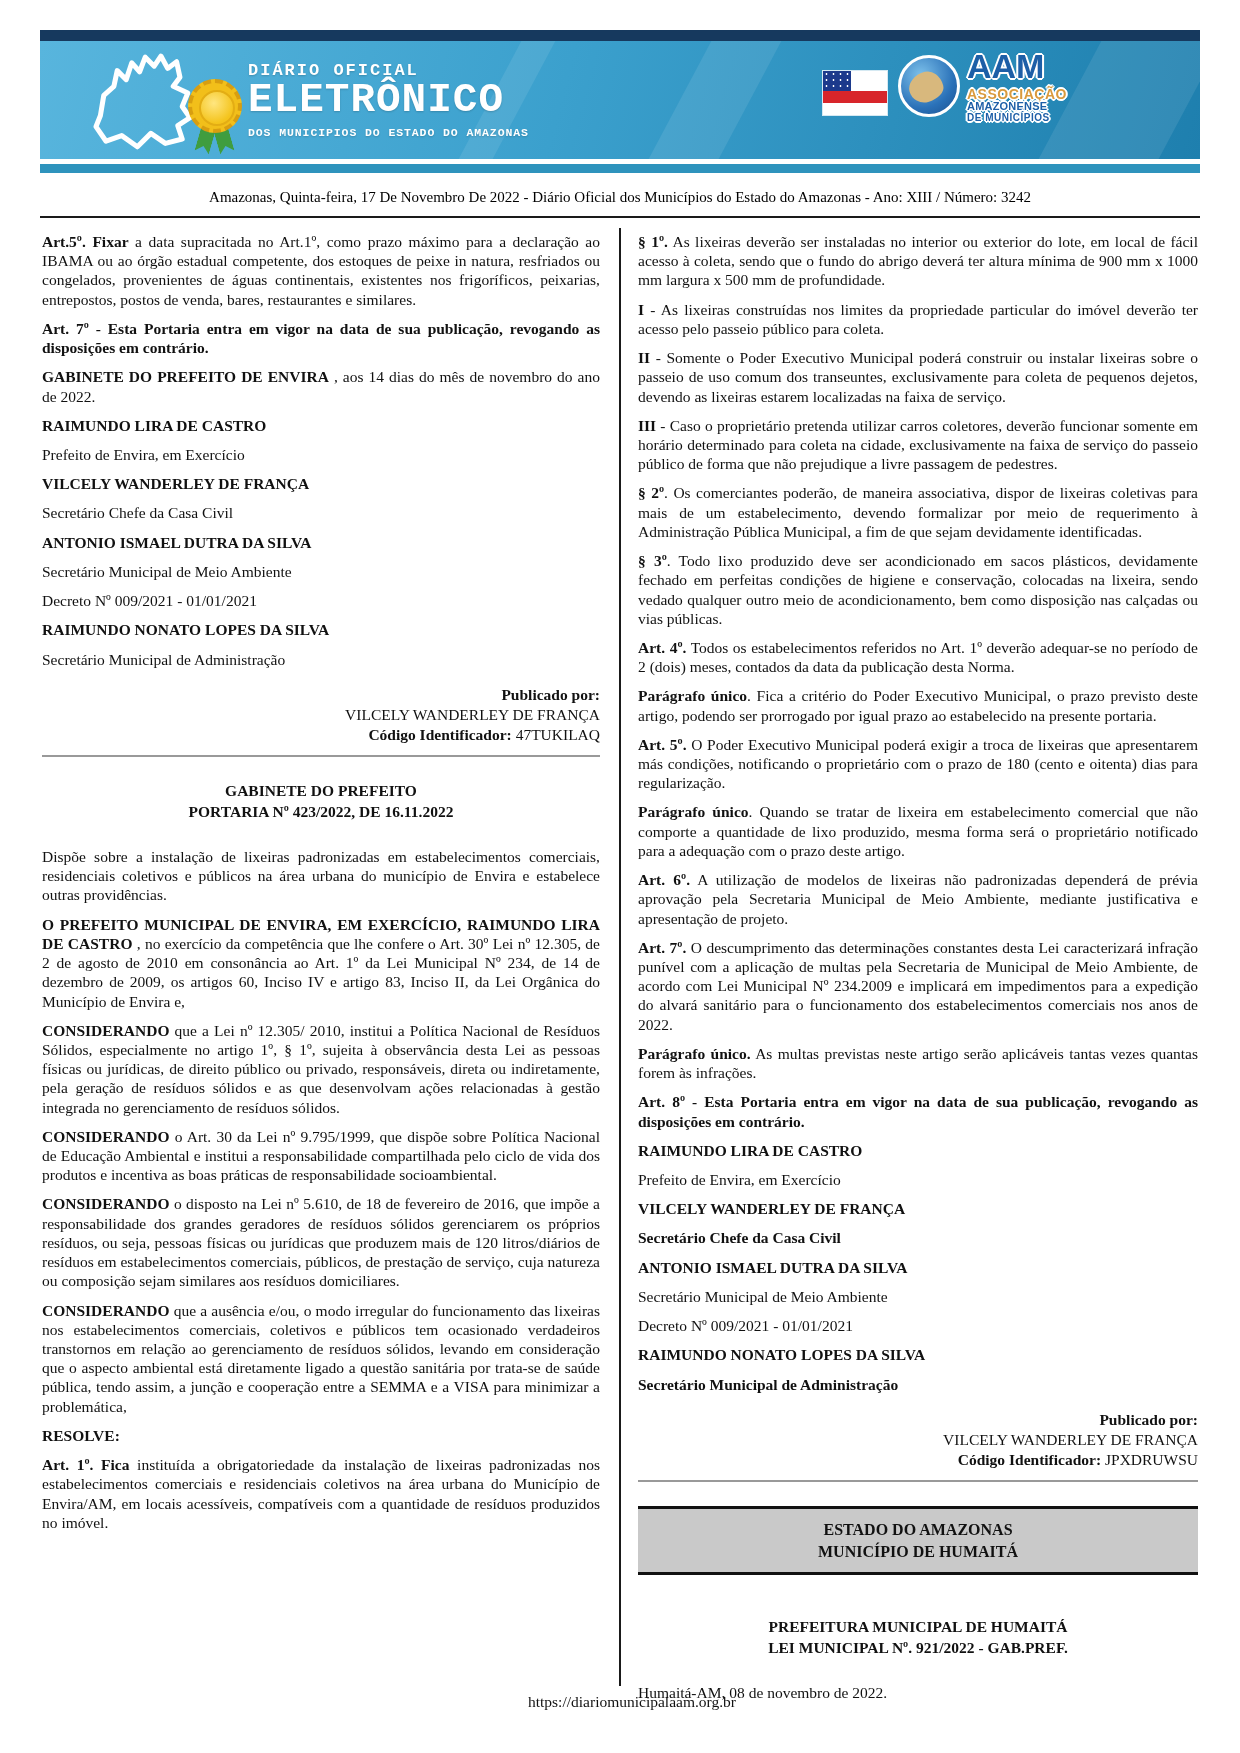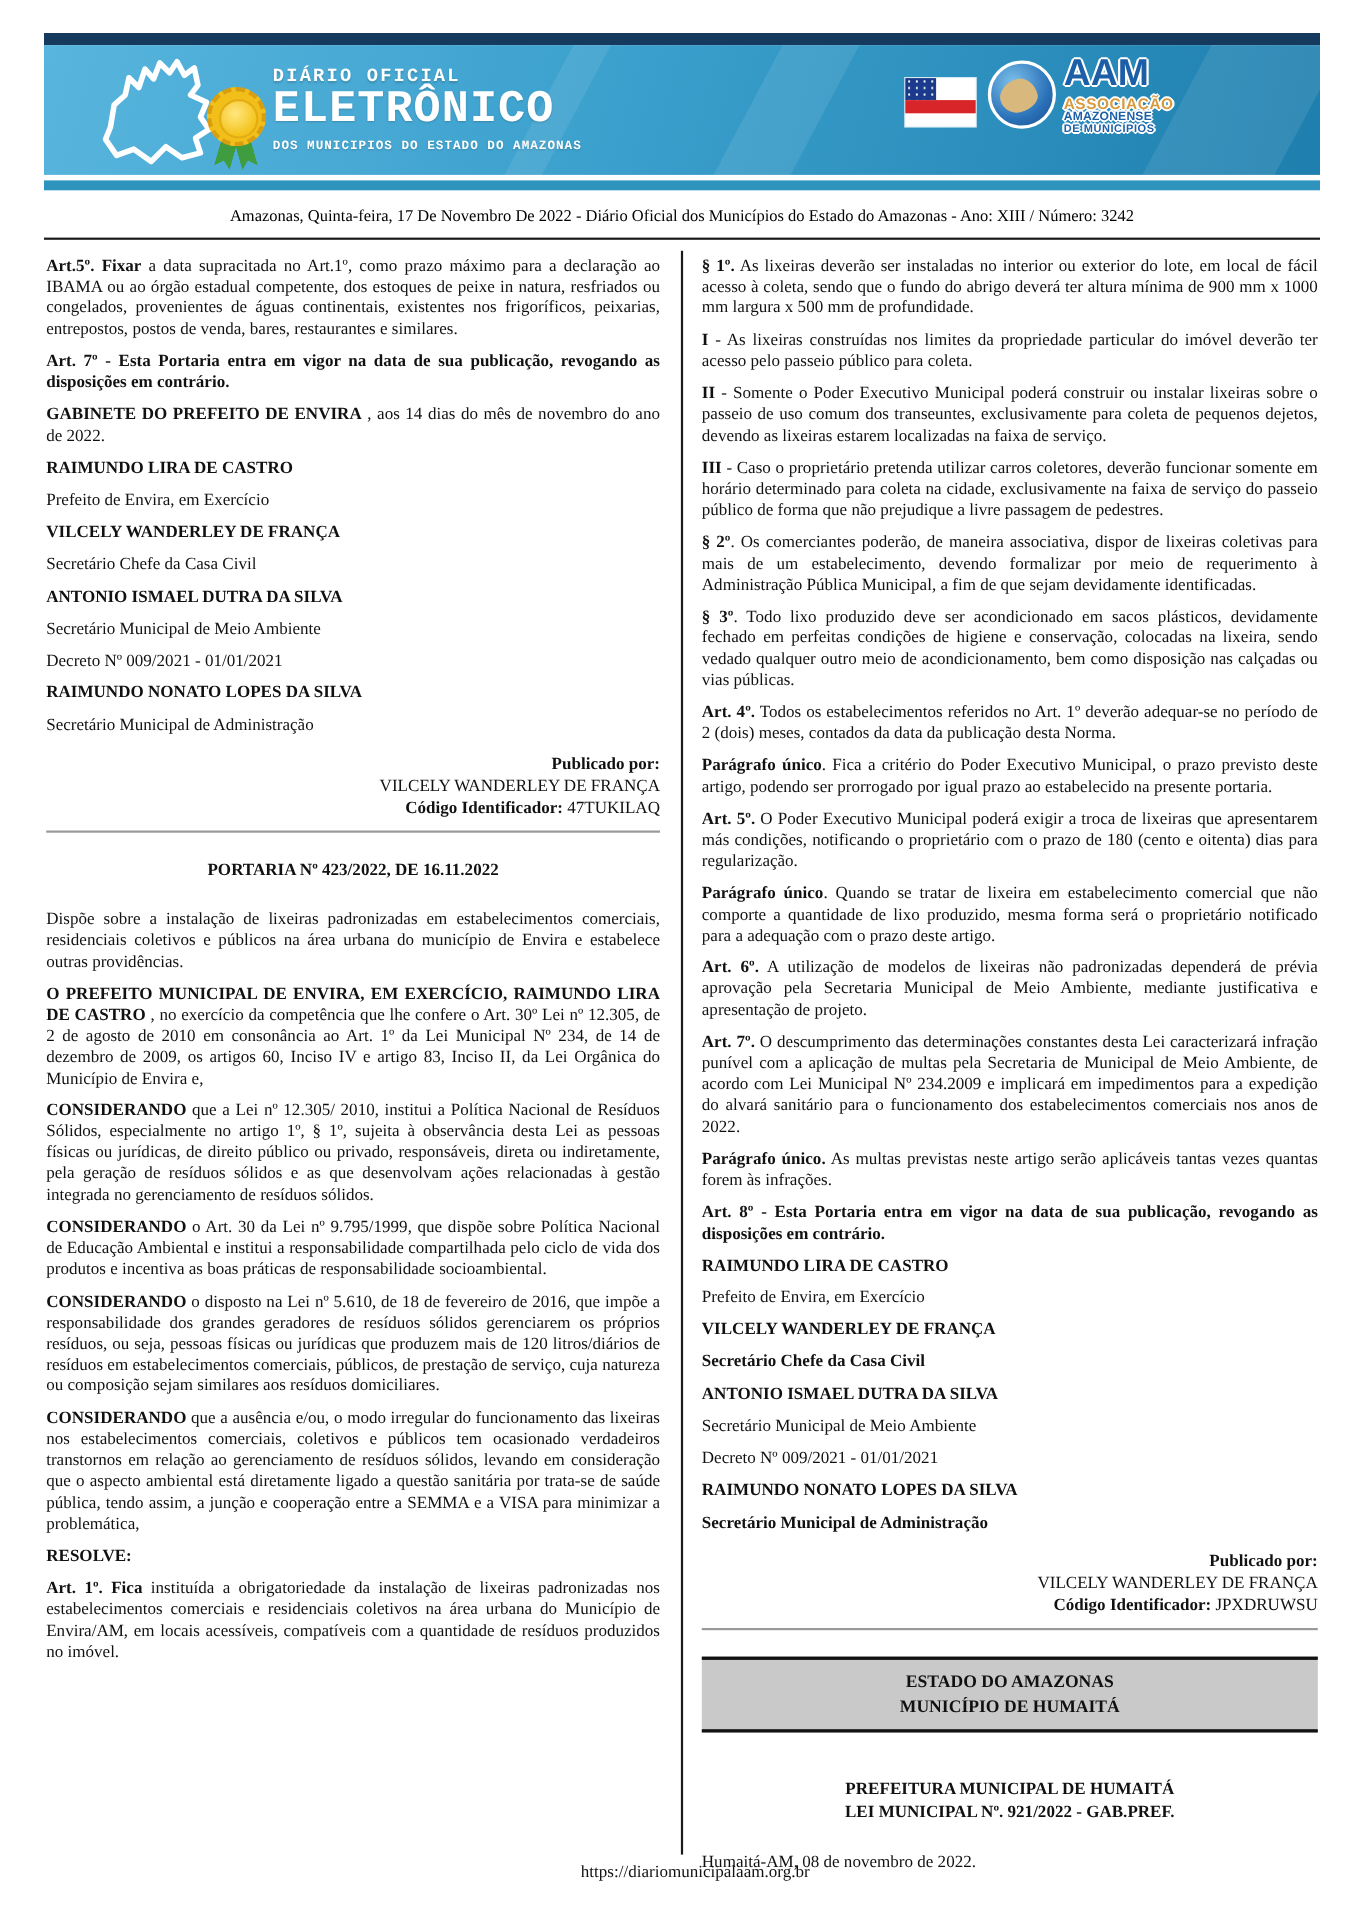--- a/index.html
+++ b/index.html
@@ -136,20 +136,21 @@
         <p class="para"><span class="run">Decreto Nº 009/2021 - 01/01/2021</span></p>
         <p class="para"><b class="run">RAIMUNDO NONATO LOPES DA SILVA</b></p>
         <p class="para"><span class="run">Secretário Municipal de Administração</span></p>
         <div class="pub">
           <div><b>Publicado por:</b></div>
           <div>VILCELY WANDERLEY DE FRANÇA</div>
           <div><b>Código Identificador:</b> <span>47TUKILAQ</span></div>
         </div>
         <div class="sep-rule"></div>
         <div class="doc-heading">
+          <span class="hline">GABINETE DO PREFEITO</span>
           <span class="hline">PORTARIA Nº 423/2022, DE 16.11.2022</span>
         </div>
         <p class="para"><span class="run">Dispõe sobre a instalação de lixeiras padronizadas em estabelecimentos comerciais, residenciais coletivos e públicos na área urbana do município de Envira e estabelece outras providências.</span></p>
         <p class="para"><b class="run">O PREFEITO MUNICIPAL DE ENVIRA, EM EXERCÍCIO, RAIMUNDO LIRA DE CASTRO</b><span class="run"> , no exercício da competência que lhe confere o Art. 30º Lei nº 12.305, de 2 de agosto de 2010 em consonância ao Art. 1º da Lei Municipal Nº 234, de 14 de dezembro de 2009, os artigos 60, Inciso IV e artigo 83, Inciso II, da Lei Orgânica do Município de Envira e,</span></p>
         <p class="para"><b class="run">CONSIDERANDO</b><span class="run"> que a Lei nº 12.305/ 2010, institui a Política Nacional de Resíduos Sólidos, especialmente no artigo 1º, § 1º, sujeita à observância desta Lei as pessoas físicas ou jurídicas, de direito público ou privado, responsáveis, direta ou indiretamente, pela geração de resíduos sólidos e as que desenvolvam ações relacionadas à gestão integrada no gerenciamento de resíduos sólidos.</span></p>
         <p class="para"><b class="run">CONSIDERANDO</b><span class="run"> o Art. 30 da Lei nº 9.795/1999, que dispõe sobre Política Nacional de Educação Ambiental e institui a responsabilidade compartilhada pelo ciclo de vida dos produtos e incentiva as boas práticas de responsabilidade socioambiental.</span></p>
         <p class="para"><b class="run">CONSIDERANDO</b><span class="run"> o disposto na Lei nº 5.610, de 18 de fevereiro de 2016, que impõe a responsabilidade dos grandes geradores de resíduos sólidos gerenciarem os próprios resíduos, ou seja, pessoas físicas ou jurídicas que produzem mais de 120 litros/diários de resíduos em estabelecimentos comerciais, públicos, de prestação de serviço, cuja natureza ou composição sejam similares aos resíduos domiciliares.</span></p>
         <p class="para"><b class="run">CONSIDERANDO</b><span class="run"> que a ausência e/ou, o modo irregular do funcionamento das lixeiras nos estabelecimentos comerciais, coletivos e públicos tem ocasionado verdadeiros transtornos em relação ao gerenciamento de resíduos sólidos, levando em consideração que o aspecto ambiental está diretamente ligado a questão sanitária por trata-se de saúde pública, tendo assim, a junção e cooperação entre a SEMMA e a VISA para minimizar a problemática,</span></p>
         <p class="para"><b class="run">RESOLVE:</b></p>
         <p class="para"><b class="run">Art. 1º. Fica</b><span class="run"> instituída a obrigatoriedade da instalação de lixeiras padronizadas nos estabelecimentos comerciais e residenciais coletivos na área urbana do Município de Envira/AM, em locais acessíveis, compatíveis com a quantidade de resíduos produzidos no imóvel.</span></p>

